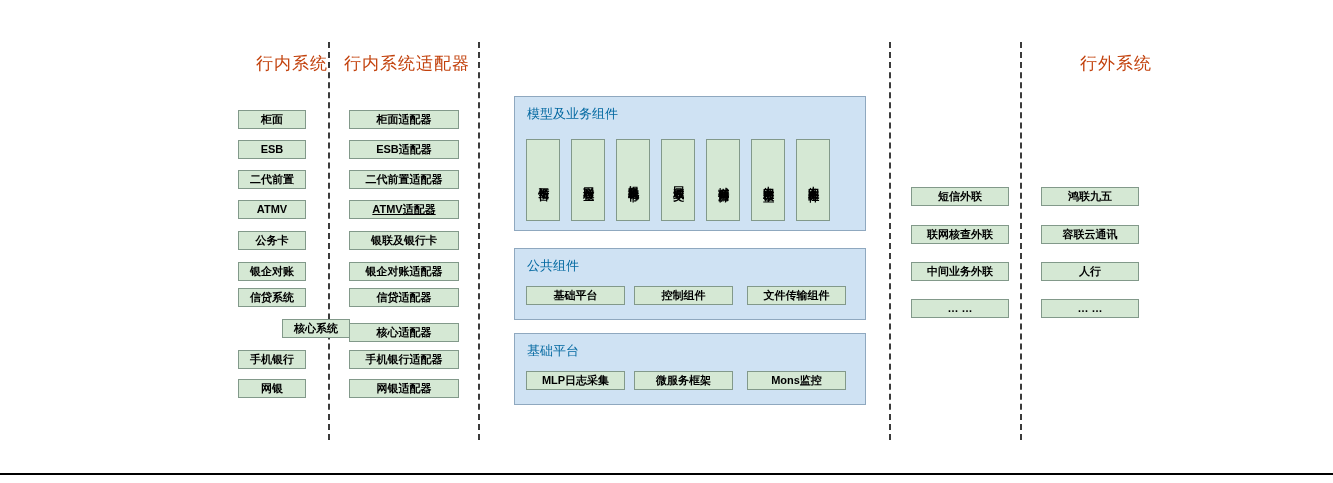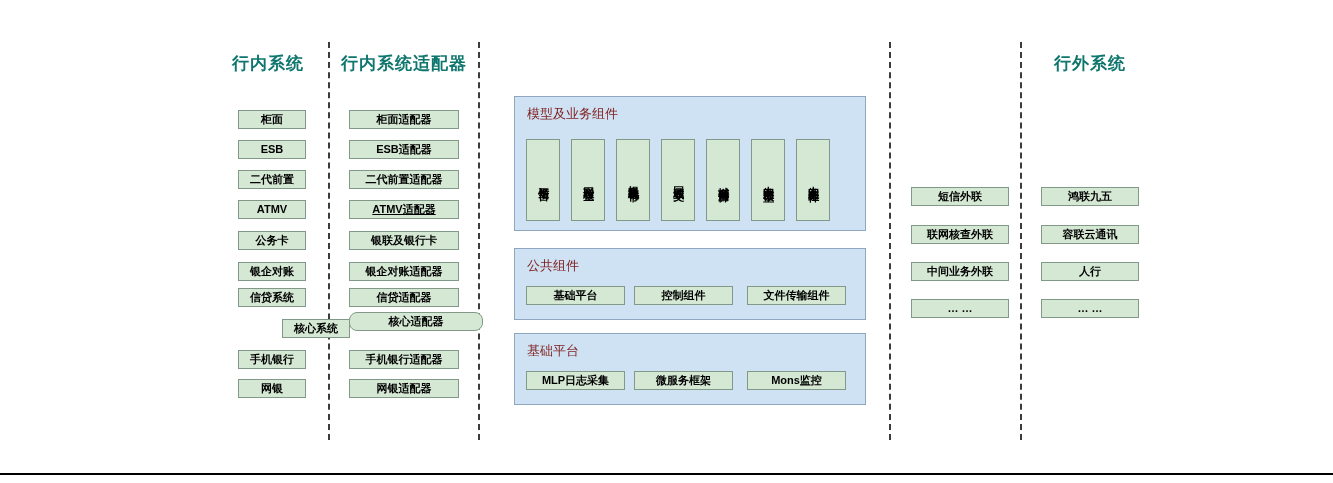--- a/index.html
+++ b/index.html
@@ -18,23 +18,23 @@
   #canvas {
     position: relative;
     width: 1333px;
     height: 483px;
   }
 
   
   .col-title {
     position: absolute;
     font-size: 17px;
-    font-weight: bold;
-    color: #0f766e;
-    text-align: center;
+    font-weight: normal;
+    color: #c2410c;
+    text-align: right;
     letter-spacing: 1px;
     white-space: nowrap;
   }
 
   
   .divider {
     position: absolute;
     width: 0;
     border-left: 2px dashed #3b3b3b;
   }
@@ -82,21 +82,21 @@
     position: absolute;
     background: #cfe2f3;
     border: 1px solid #8fa8bf;
     box-sizing: border-box;
   }
   .bpanel-title {
     position: absolute;
     left: 12px;
     top: 8px;
     font-size: 13px;
-    color: #7f1d1d;
+    color: #0369a1;
     white-space: nowrap;
   }
 
   
   .bottom-rule {
     position: absolute;
     left: 0;
     width: 1333px;
     height: 0;
     border-top: 2px solid #000000;
@@ -128,21 +128,21 @@
   <div class="gbox bold" style="left:238px; top:350px;  width:68px; height:19px;">手机银行</div>
   <div class="gbox bold" style="left:238px; top:379px;  width:68px; height:19px;">网银</div>
 
   <div class="gbox bold" style="left:349px; top:110px; width:110px; height:19px;">柜面适配器</div>
   <div class="gbox bold" style="left:349px; top:140px; width:110px; height:19px;">ESB适配器</div>
   <div class="gbox bold" style="left:349px; top:170px; width:110px; height:19px;">二代前置适配器</div>
   <div class="gbox bold" style="left:349px; top:200px; width:110px; height:19px;text-decoration:underline;">ATMV适配器</div>
   <div class="gbox bold" style="left:349px; top:231px; width:110px; height:19px;">银联及银行卡</div>
   <div class="gbox bold" style="left:349px; top:262px; width:110px; height:19px;">银企对账适配器</div>
   <div class="gbox bold" style="left:349px; top:288px; width:110px; height:19px;">信贷适配器</div>
-  <div class="gbox bold" style="left:349px; top:312px; width:134px; height:19px;border-radius:8px;">核心适配器</div>
+  <div class="gbox bold" style="left:349px; top:323px; width:110px; height:19px;">核心适配器</div>
   <div class="gbox bold" style="left:349px; top:350px; width:110px; height:19px;">手机银行适配器</div>
   <div class="gbox bold" style="left:349px; top:379px; width:110px; height:19px;">网银适配器</div>
 
   <div class="bpanel" style="left:514px; top:96px; width:352px; height:135px;">
     <div class="bpanel-title">模型及业务组件</div>
   </div>
   <div class="vbox" style="left:526px; top:139px; width:34px; height:82px;">
       <span>短信平台</span>
     </div>
   <div class="vbox" style="left:571px; top:139px; width:34px; height:82px;">

